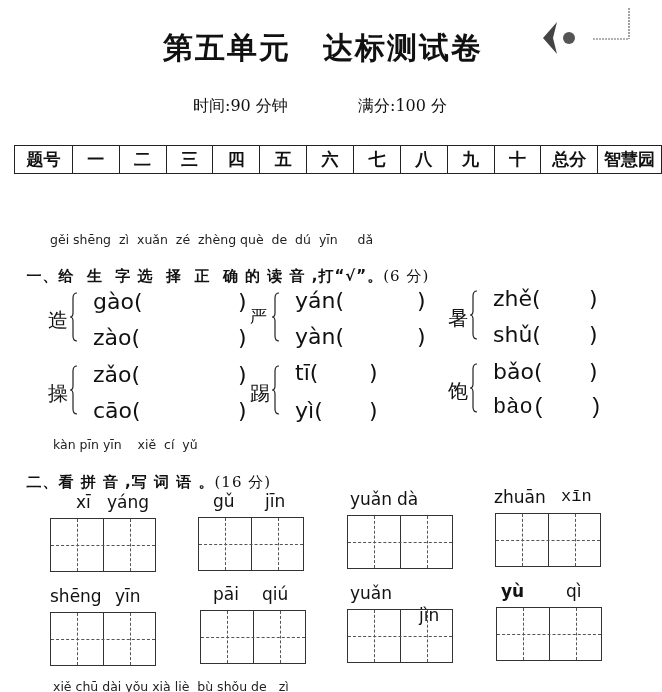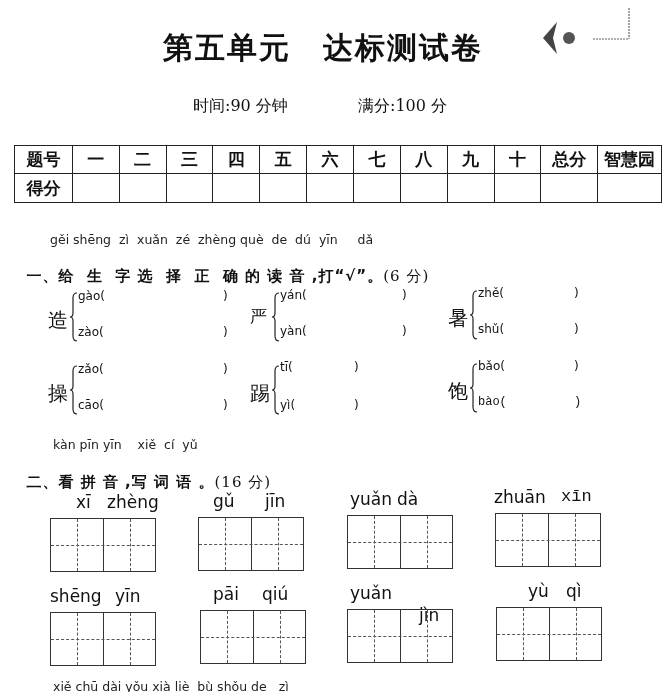--- a/index.html
+++ b/index.html
@@ -36,22 +36,22 @@
     .qhead .score-note { font-family: "DejaVu Serif", serif; font-weight: normal; }
     .char-item { position: absolute; height: 60px; }
     .char-item .hz {
       position: absolute; left: 0; top: 17px; font-size: 20px;
       font-family: "DejaVu Serif", serif;
     }
     .char-item .brace {
       position: absolute; left: 22px; top: 2px; width: 8px; height: 50px;
     }
     .char-item .opt {
-      position: absolute; left: 30px; font-family: "DejaVu Sans", sans-serif;
-      font-size: 12px; white-space: pre;
+      position: absolute; left: 45px; font-family: "DejaVu Sans", sans-serif;
+      font-size: 22px; white-space: pre;
     }
     .char-item .opt .paren-close { position: absolute; }
     .word-box { position: absolute; }
     .word-box .py {
       position: absolute; top: -26px; left: 0; width: 106px;
       font-family: "DejaVu Sans", sans-serif; font-size: 17px; white-space: pre;
     }
     .word-box .py span { position: absolute; }
     .grid {
       position: absolute; top: 0; left: 0; width: 106px; height: 54px;
@@ -85,35 +85,20 @@
     <td style="width:46px;">四</td>
     <td style="width:46px;">五</td>
     <td style="width:46px;">六</td>
     <td style="width:46px;">七</td>
     <td style="width:46px;">八</td>
     <td style="width:46px;">九</td>
     <td style="width:46px;">十</td>
     <td style="width:56px;">总分</td>
     <td style="width:63px;">智慧园</td>
   </tr>
-  <tr>
-    <td>得分</td>
-    <td></td>
-    <td></td>
-    <td></td>
-    <td></td>
-    <td></td>
-    <td></td>
-    <td></td>
-    <td></td>
-    <td></td>
-    <td></td>
-    <td></td>
-    <td></td>
-  </tr>
 </tbody>
   </table>
 
 <div class="abs pinyin" style="left:50px; top:232px;">gěi shēng  zì  xuǎn  zé  zhèng què  de  dú  yīn     dǎ</div>
 <div class="abs qhead" style="left:14px; top:249px;">
   <span>一、给  生  字 选  择  正  确 的 读 音 ,打“√”。</span><span class="score-note">(6 分)</span>
 </div>
 
 <div class="char-item" style="left:48px; top:290px;">
   <span class="hz">造</span>
@@ -168,21 +153,21 @@
   <span class="opt" style="top:-2px;"><span>bǎo(</span><span class="paren-close" style="left:96px;">)</span></span>
   <span class="opt" style="top:34px;font-family:Liberation Mono, monospace;"><span>bào(</span><span class="paren-close" style="left:96px;">)</span></span>
 </div>
 
 <div class="abs pinyin" style="left:53px; top:437px;">kàn pīn yīn    xiě  cí  yǔ</div>
 <div class="abs qhead" style="left:14px; top:455px;">
   <span>二、看 拼 音 ,写 词 语 。</span><span class="score-note">(16 分)</span>
 </div>
 
 <div class="word-box" style="left:50px; top:518px;">
-  <div class="py"><span style="left:26px;">xī</span><span style="left:57px;">zhèng</span></div>
+  <div class="py"><span style="left:26px;">xī</span><span style="left:57px;">yáng</span></div>
   <div class="grid">
       <div class="mid-v"></div>
       <div class="dash-v1"></div>
       <div class="dash-v2"></div>
       <div class="dash-h"></div>
     </div>
 </div>
 <div class="word-box" style="left:198px; top:517px;">
   <div class="py"><span style="left:15px;">gǔ</span><span style="left:67px;">jīn</span></div>
   <div class="grid">
@@ -232,21 +217,21 @@
 <div class="word-box" style="left:347px; top:609px;">
   <div class="py"><span style="left:3px;">yuǎn</span><span style="left:72px;margin-top:22px;">jìn</span></div>
   <div class="grid">
       <div class="mid-v"></div>
       <div class="dash-v1"></div>
       <div class="dash-v2"></div>
       <div class="dash-h"></div>
     </div>
 </div>
 <div class="word-box" style="left:496px; top:607px;">
-  <div class="py"><span style="left:32px;">yù</span><span style="left:70px;">qì</span></div>
+  <div class="py"><span style="left:5px;font-weight:bold;">yù</span><span style="left:70px;">qì</span></div>
   <div class="grid">
       <div class="mid-v"></div>
       <div class="dash-v1"></div>
       <div class="dash-v2"></div>
       <div class="dash-h"></div>
     </div>
 </div>
 
 <div class="abs pinyin" style="left:53px; top:679px;">xiě chū dài yǒu xià liè  bù shǒu de   zì</div>
 

